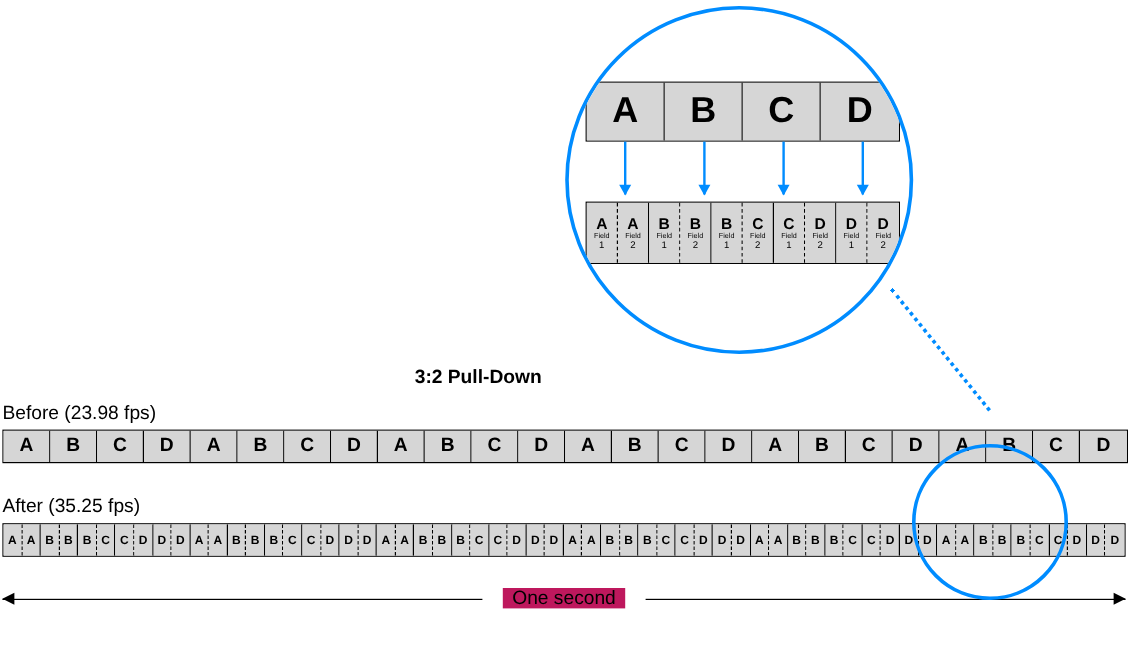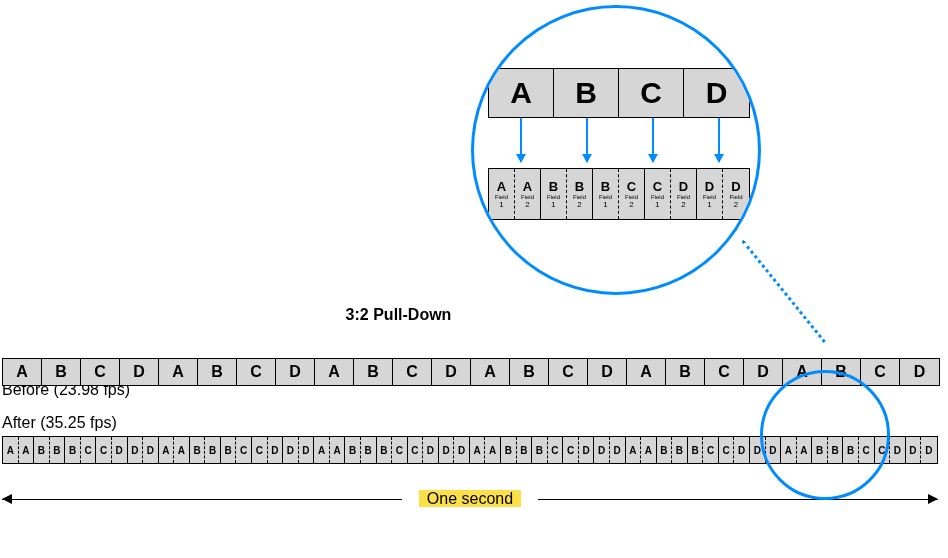--- a/index.html
+++ b/index.html
@@ -19,21 +19,20 @@
     width:797px;
     text-align:center;
     font-weight:700;
     font-size:16px;
   }
   .label-before {
     position:absolute;
     left:2px;
     top:336px;
     font-size:16px;
-    margin-top:45px;
   }
   .label-after {
     position:absolute;
     left:2px;
     top:414px;
     font-size:16px;
   }
   .before-row {
     position:absolute;
     left:2px;
@@ -81,21 +80,21 @@
   
   .one-second {
     position:absolute;
     left:2px;
     top:490px;
     width:936px;
     text-align:center;
     font-size:16px;
   }
   .one-second .txt {
-    background:#fde047;
+    background:#be185d;
     padding:0 8px;
     position:relative;
     z-index:2;
   }
   .os-line {
     position:absolute;
     top:50%;
     height:1px;
     background:#000;
   }

